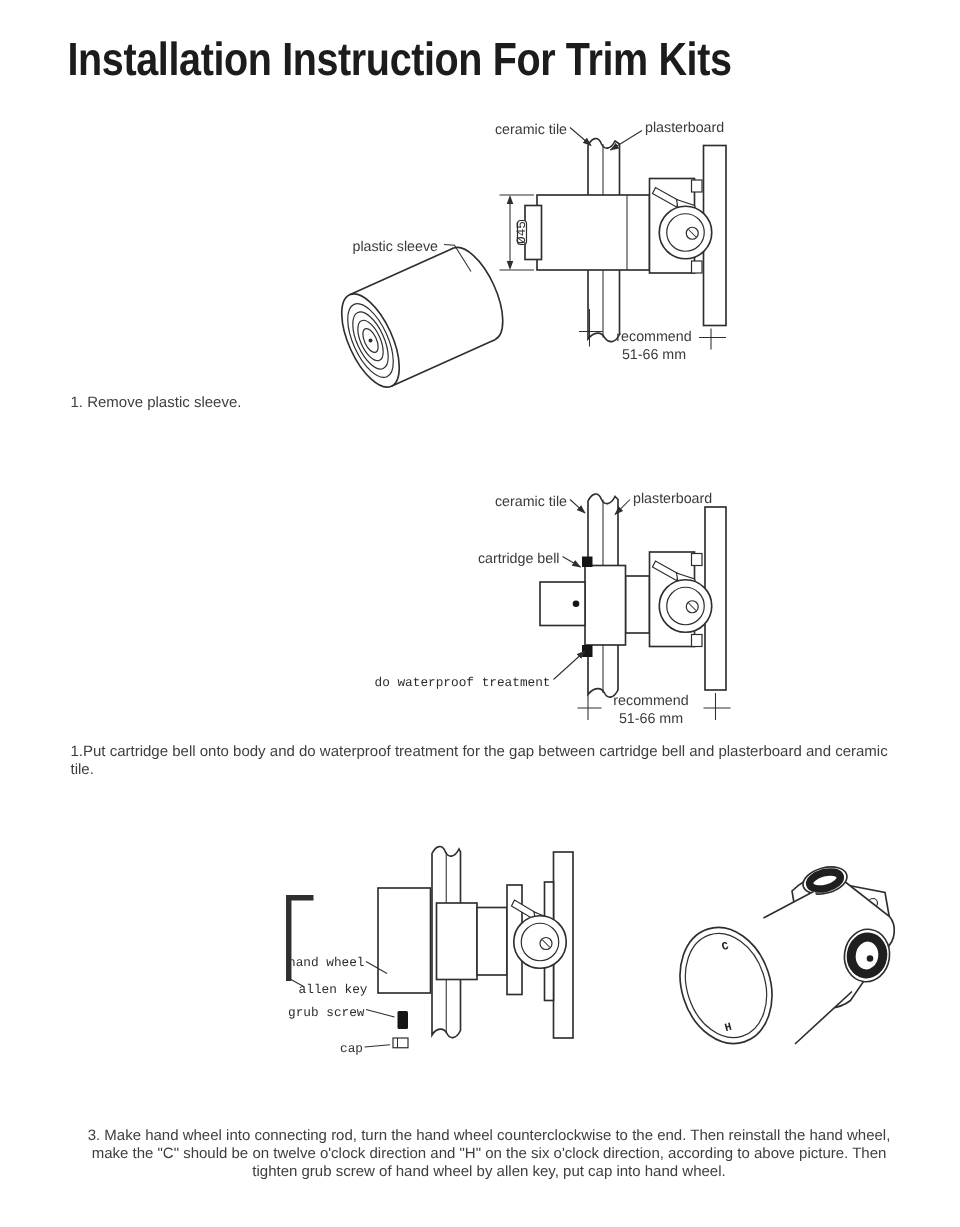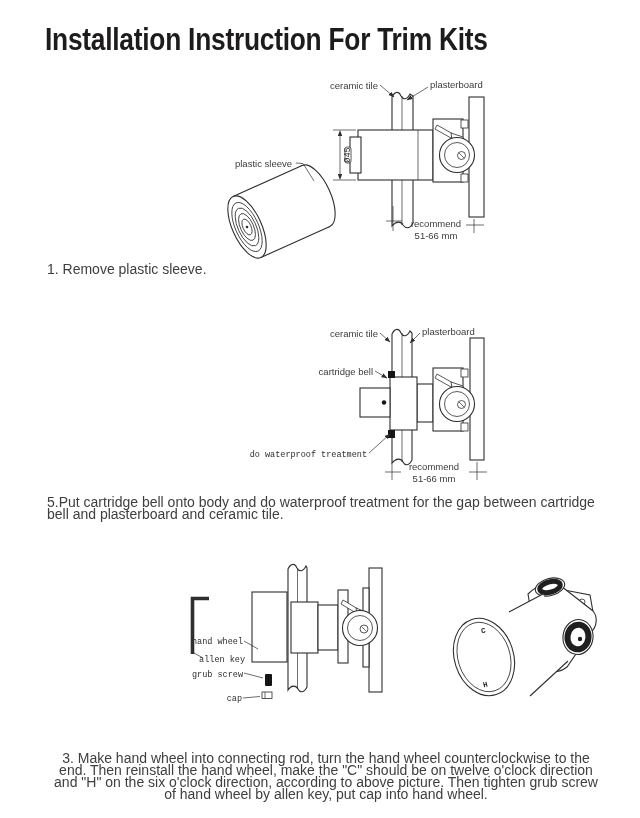--- a/index.html
+++ b/index.html
@@ -1,21 +1,21 @@
 <!DOCTYPE html>
 <html><head>
 <meta charset="utf-8">
 <style>
   html,body{margin:0;padding:0;background:#fff;}
   .page{position:relative;width:640px;height:818px;background:#ffffff;overflow:hidden;
         font-family:"Liberation Sans",sans-serif;}
   .title{position:absolute;left:45px;top:22px;margin:0;font-size:31px;font-weight:bold;
          color:#1d1b1c;letter-spacing:-0.3px;white-space:nowrap;
          transform:scaleX(0.85);transform-origin:0 50%;}
-  .caption{position:absolute;left:47px;width:558px;font-size:14px;line-height:12px;color:#3e3e3e;}
+  .caption{position:absolute;left:47px;width:558px;font-size:10px;line-height:12px;color:#3e3e3e;}
   #cap1{top:263px;} #cap2{top:496px;} #cap3{top:752px;text-align:center;}
   svg.fig{position:absolute;overflow:visible;}
   #fig1{left:195px;top:72px;} #fig2{left:245px;top:315px;} #fig3{left:180px;top:560px;}
   svg text{font-family:"Liberation Sans",sans-serif;font-size:9.5px;fill:#3a3a3a;}
   svg text.cad{font-family:"Liberation Mono",monospace;font-size:8.5px;fill:#2c2c2c;}
   svg text.mark{font-family:"Liberation Mono",monospace;font-size:7.5px;font-weight:bold;fill:#1f1f1f;}
   .ln{stroke:#2e2e2e;stroke-width:1.1;fill:none;}
   .thin{stroke:#2e2e2e;stroke-width:0.7;fill:none;}
   .wh{fill:#ffffff;stroke:#2e2e2e;stroke-width:1.1;}
   .whthin{fill:#ffffff;stroke:#2e2e2e;stroke-width:0.8;}
@@ -147,21 +147,21 @@
     <text x="378" y="337" text-anchor="end">ceramic tile</text>
     <path d="M380,333 L390,342" class="thin" marker-end="url(#arrB)"></path>
     <text x="422" y="335">plasterboard</text>
     <path d="M420,333 L410,343" class="thin" marker-end="url(#arrB)"></path>
     <text x="373" y="375" text-anchor="end">cartridge bell</text>
     <path d="M375,371 L387,378" class="thin" marker-end="url(#arrB)"></path>
     <text x="367" y="457" text-anchor="end" class="cad">do waterproof treatment</text>
     <path d="M369,453 L390,434" class="thin" marker-end="url(#arrB)"></path>
   </svg>
 
-  <div id="cap2" class="caption">5.Put cartridge bell onto body and do waterproof treatment for the gap between cartridge bell and plasterboard and ceramic tile.</div>
+  <div id="cap2" class="caption">1.Put cartridge bell onto body and do waterproof treatment for the gap between cartridge bell and plasterboard and ceramic tile.</div>
 
   <svg id="fig3" class="fig" width="450" height="155" viewBox="180 560 450 155">
     <defs>
       <pattern id="hC" width="4.2" height="4.2" patternUnits="userSpaceOnUse" patternTransform="rotate(45)">
         <rect width="4.2" height="4.2" fill="#ffffff"></rect>
         <line x1="0" y1="0" x2="0" y2="4.2" stroke="#474747" stroke-width="1"></line>
       </pattern>
     </defs>
 
     <g>

